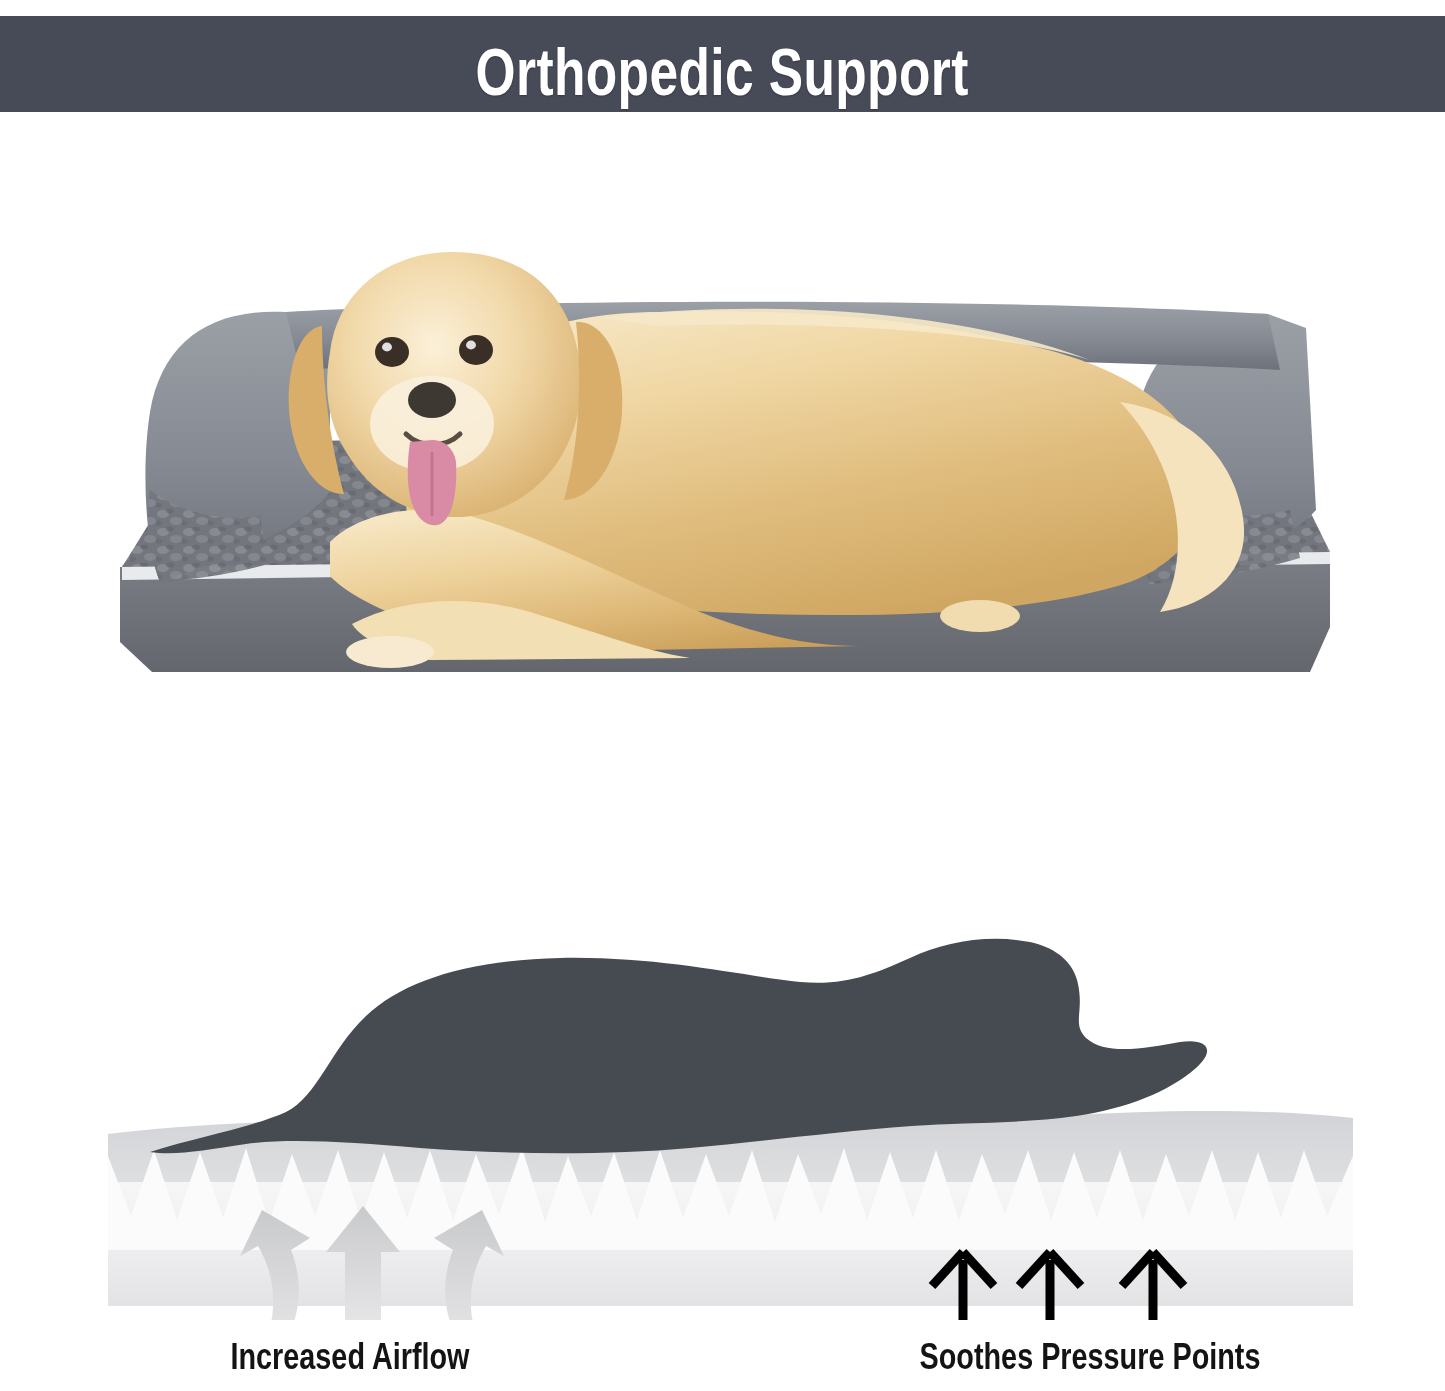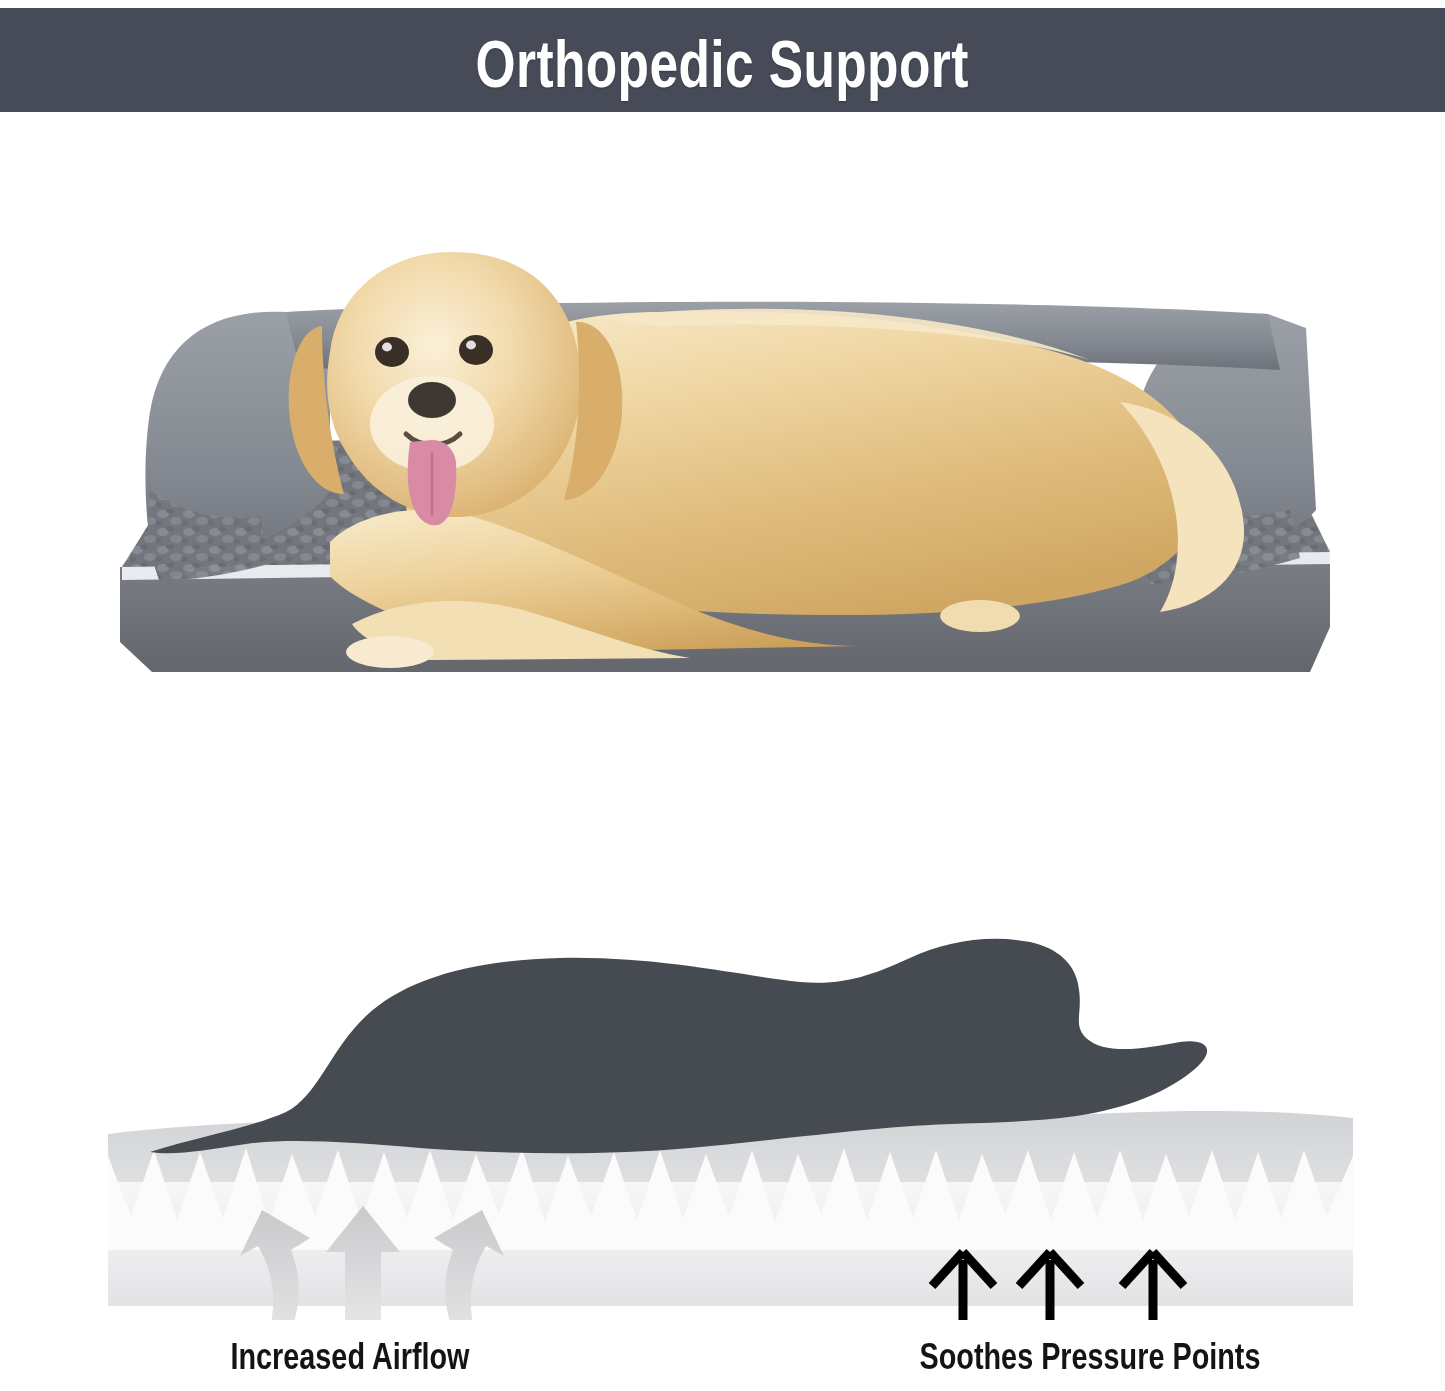--- a/index.html
+++ b/index.html
@@ -5,21 +5,21 @@
   html,body{margin:0;padding:0;}
   body{
     width:1445px;height:1391px;background:#ffffff;
     font-family:"Liberation Sans", sans-serif;
     overflow:hidden;position:relative;
   }
   .page{position:relative;width:1445px;height:1391px;background:#fff;}
 
   
   .header{
-    position:absolute;left:0;top:8px;width:1445px;height:112px;
+    position:absolute;left:0;top:16px;width:1445px;height:112px;
     background:#474a57;display:flex;align-items:center;justify-content:center;
   }
   .header-title{
     color:#ffffff;font-size:66px;line-height:66px;font-weight:bold;
     letter-spacing:0.5px;transform:scaleX(0.78);transform-origin:center;
     white-space:nowrap;font-family:"Liberation Sans", sans-serif;
     text-shadow:0 1px 2px rgba(0,0,0,.25);
   }
 
   

